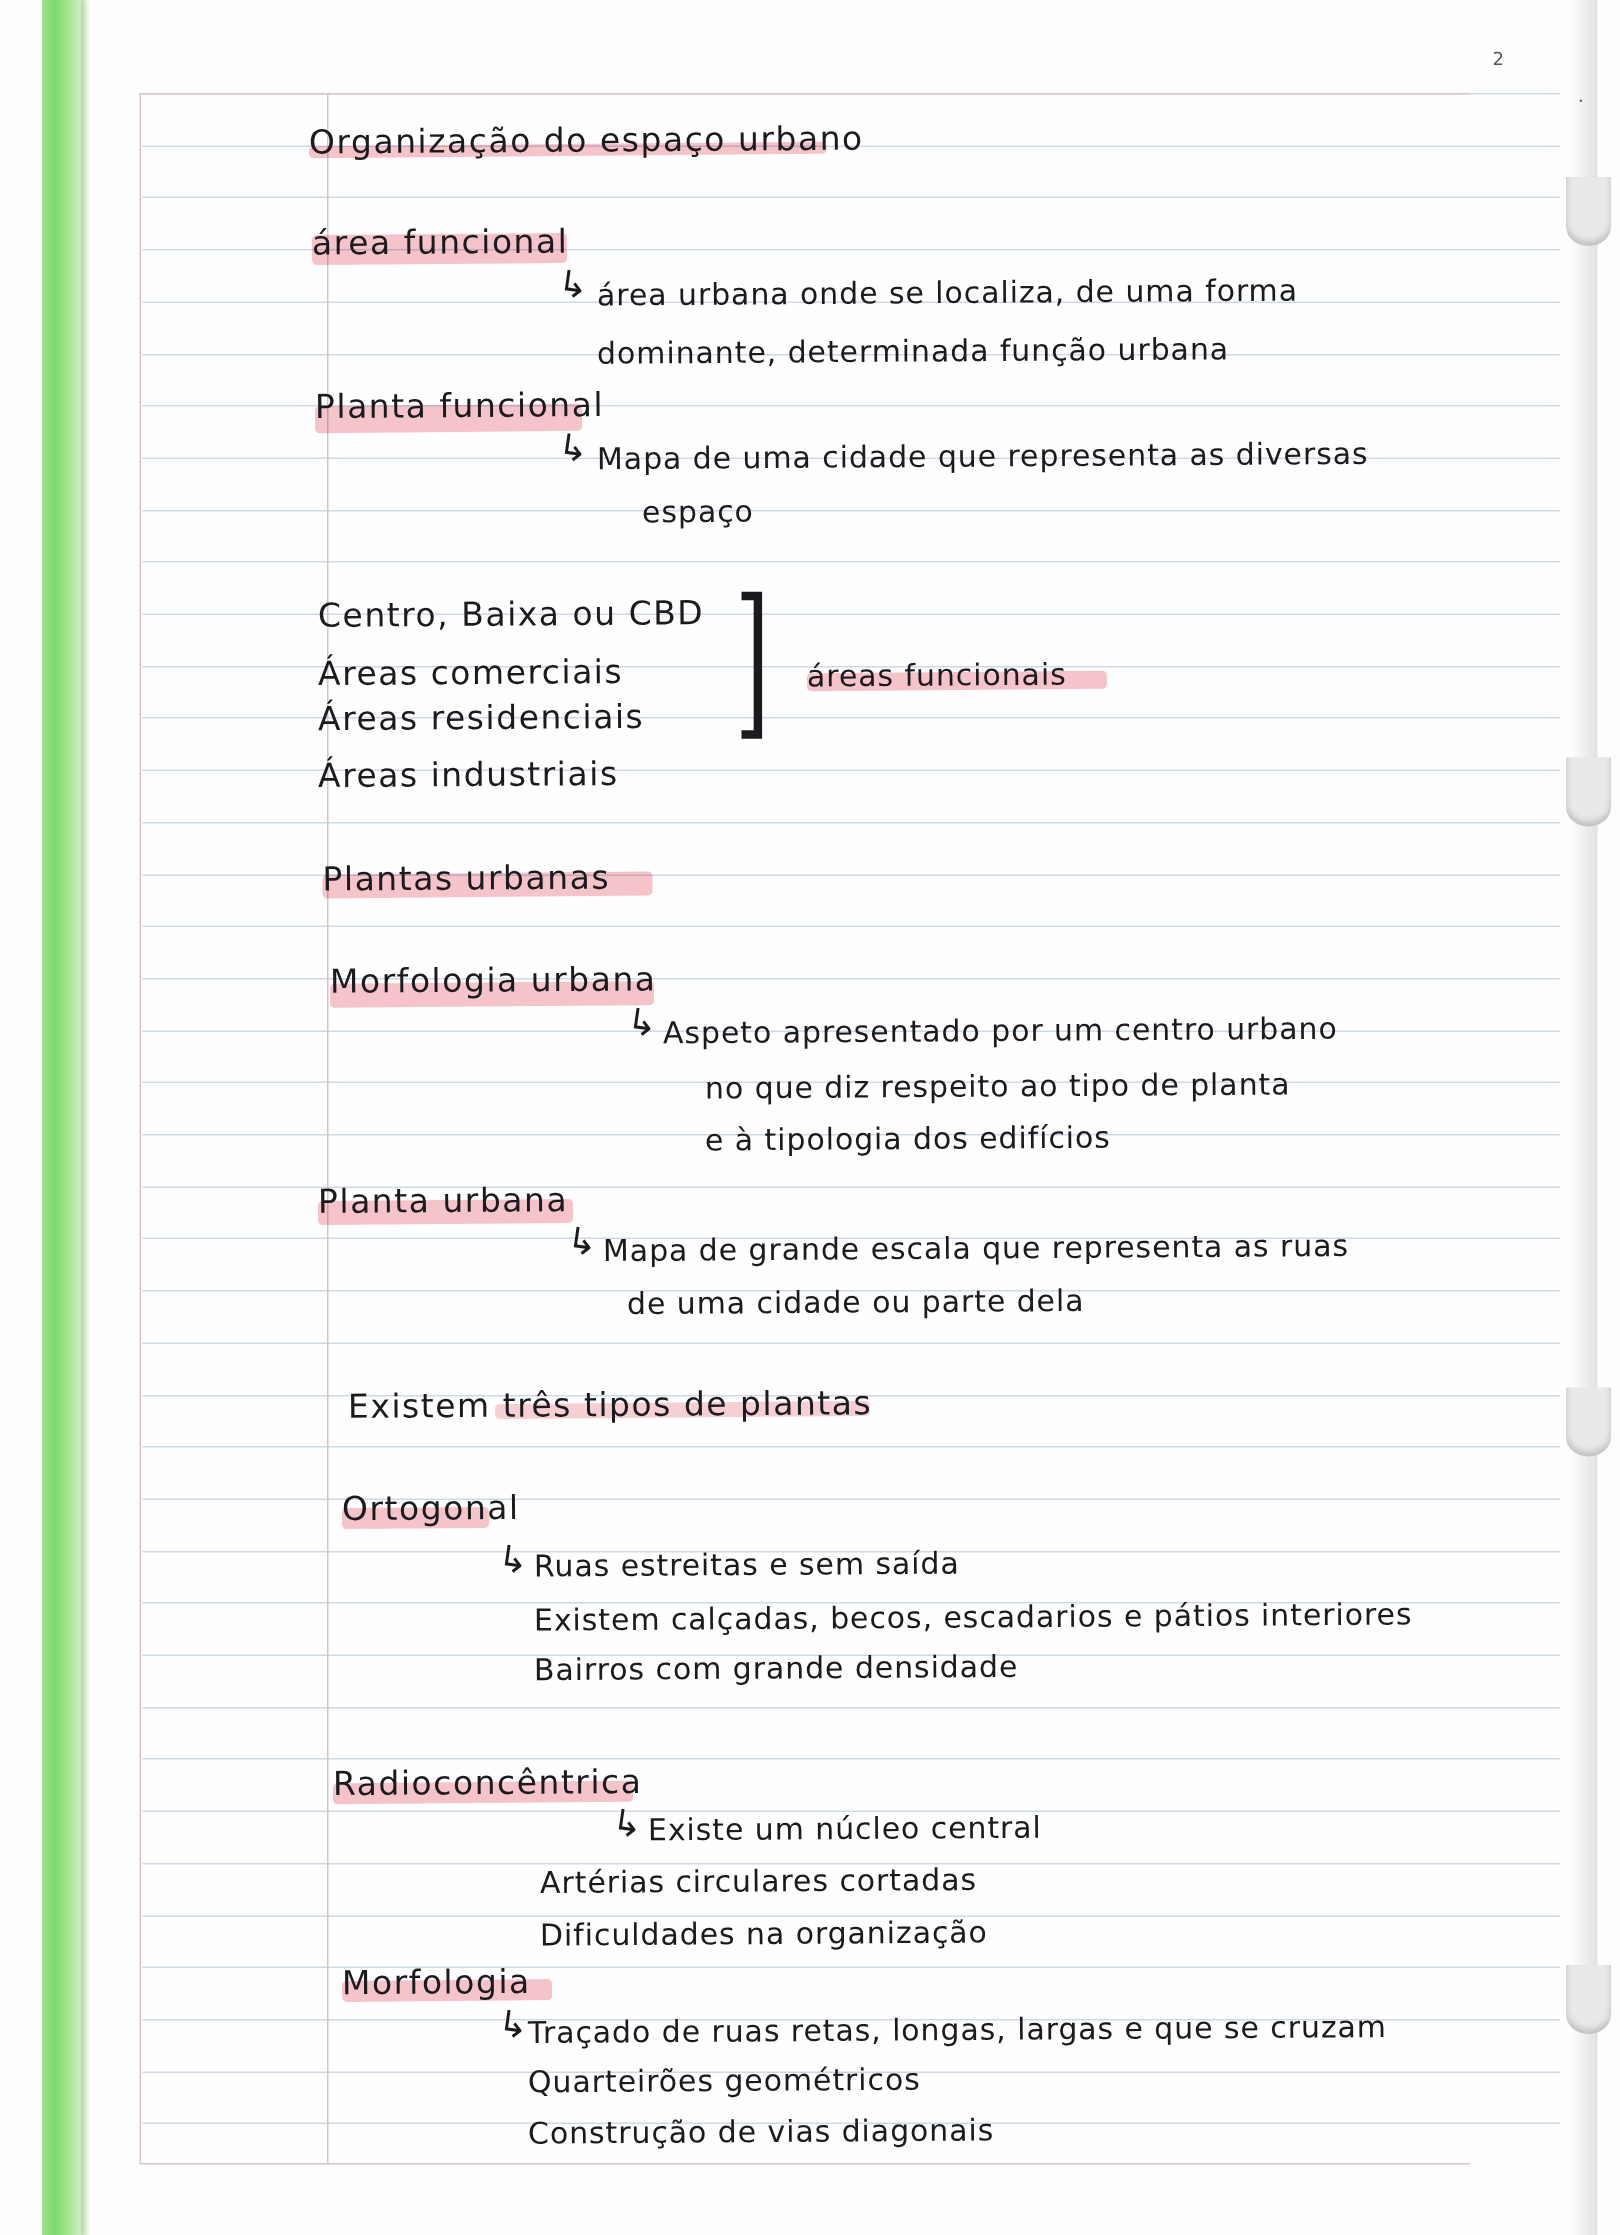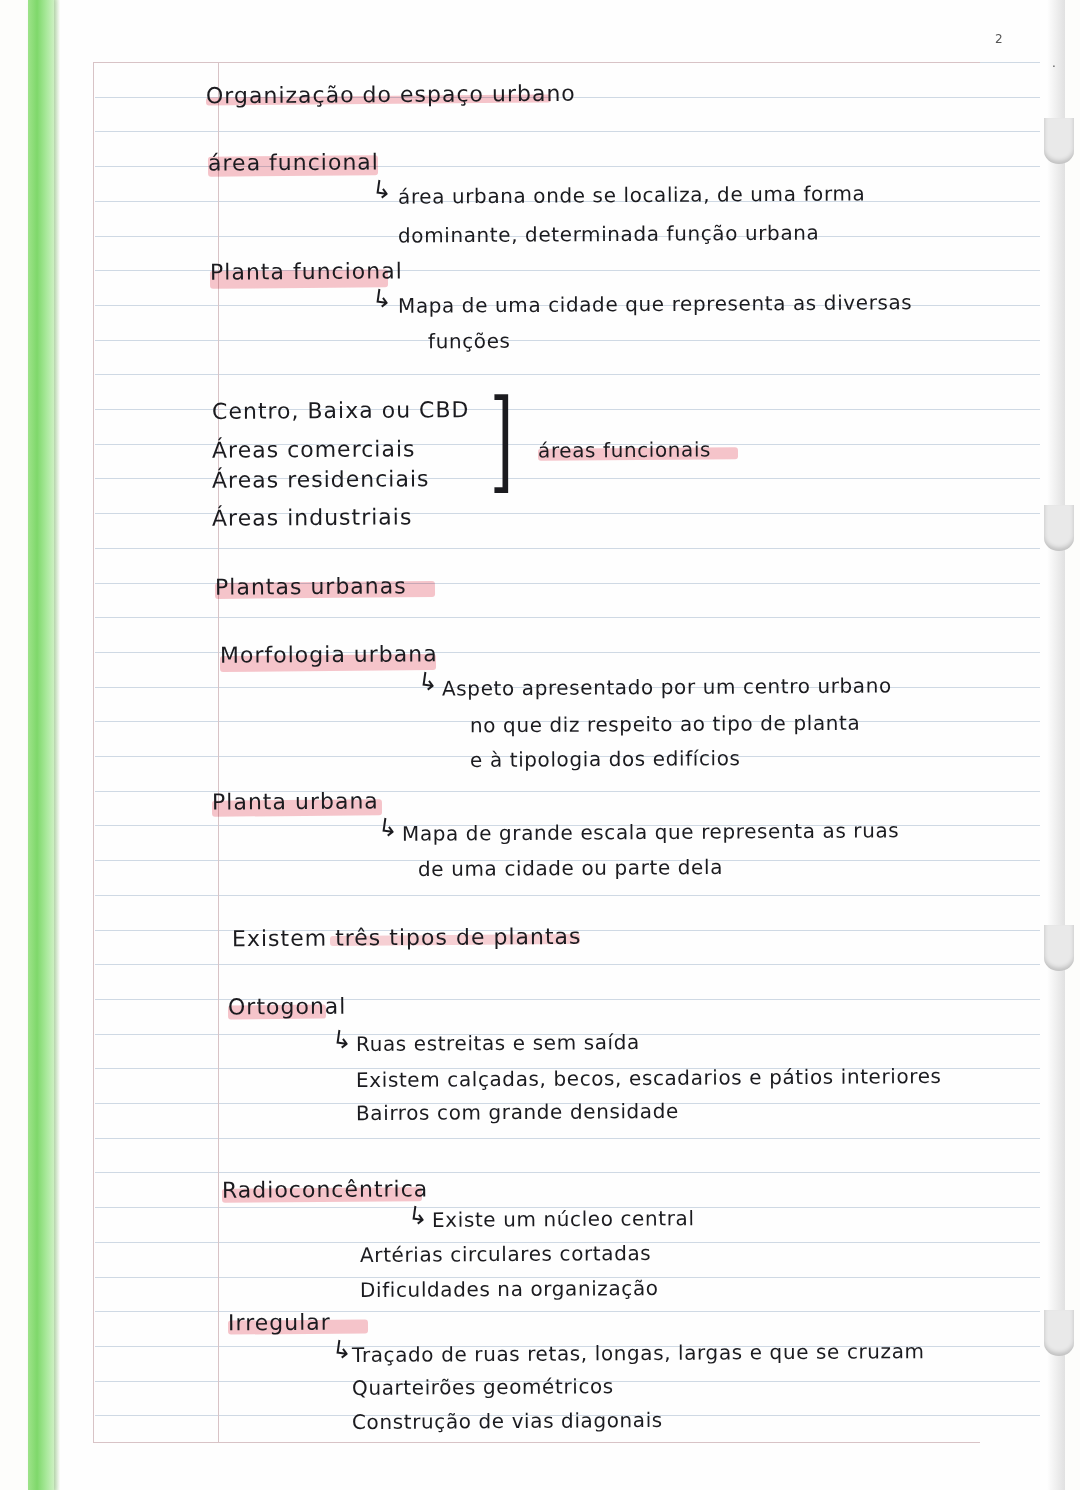--- a/index.html
+++ b/index.html
@@ -212,21 +212,21 @@
   <div class="marker" style="left:208px; top:156px; width:170px; height:20px;"></div>
   <div class="hw big" style="left:208px; top:150px;">área funcional</div>
   <div class="arrow" style="left:372px; top:176px;">↳</div>
   <div class="hw" style="left:398px; top:183px;">área urbana onde se localiza, de uma forma</div>
   <div class="hw" style="left:398px; top:222px;">dominante, determinada função urbana</div>
 
   <div class="marker" style="left:210px; top:270px; width:178px; height:18px;"></div>
   <div class="hw big" style="left:210px; top:259px;">Planta funcional</div>
   <div class="arrow" style="left:372px; top:285px;">↳</div>
   <div class="hw" style="left:398px; top:292px;">Mapa de uma cidade que representa as diversas</div>
-  <div class="hw" style="left:428px; top:329px;">funções</div>
+  <div class="hw" style="left:428px; top:329px;">espaço</div>
 
   <div class="hw big" style="left:212px; top:398px;">Centro, Baixa ou CBD</div>
   <div class="hw big" style="left:212px; top:437px;">Áreas comerciais</div>
   <div class="hw big" style="left:212px; top:467px;">Áreas residenciais</div>
   <div class="hw big" style="left:212px; top:505px;">Áreas industriais</div>
   <div class="brace" style="left:480px; top:385px;">]</div>
   <div class="marker" style="left:538px; top:448px; width:200px; height:12px;"></div>
   <div class="hw" style="left:538px; top:438px;">áreas funcionais</div>
 
   <div class="marker" style="left:215px; top:582px; width:220px; height:16px;"></div>
@@ -256,19 +256,19 @@
   <div class="hw" style="left:356px; top:1100px;">Bairros com grande densidade</div>
 
   <div class="marker" style="left:222px; top:1188px; width:200px; height:14px;"></div>
   <div class="hw big" style="left:222px; top:1177px;">Radioconcêntrica</div>
   <div class="arrow" style="left:408px; top:1202px;">↳</div>
   <div class="hw" style="left:432px; top:1207px;">Existe um núcleo central</div>
   <div class="hw" style="left:360px; top:1242px;">Artérias circulares cortadas</div>
   <div class="hw" style="left:360px; top:1277px;">Dificuldades na organização</div>
 
   <div class="marker" style="left:228px; top:1320px; width:140px; height:14px;"></div>
-  <div class="hw big" style="left:228px; top:1310px;">Irregular</div>
+  <div class="hw big" style="left:228px; top:1310px;">Morfologia</div>
   <div class="arrow" style="left:332px; top:1336px;">↳</div>
   <div class="hw" style="left:352px; top:1341px;">Traçado de ruas retas, longas, largas e que se cruzam</div>
   <div class="hw" style="left:352px; top:1375px;">Quarteirões geométricos</div>
   <div class="hw" style="left:352px; top:1409px;">Construção de vias diagonais</div>
 
 </div>
 
 </body></html>

